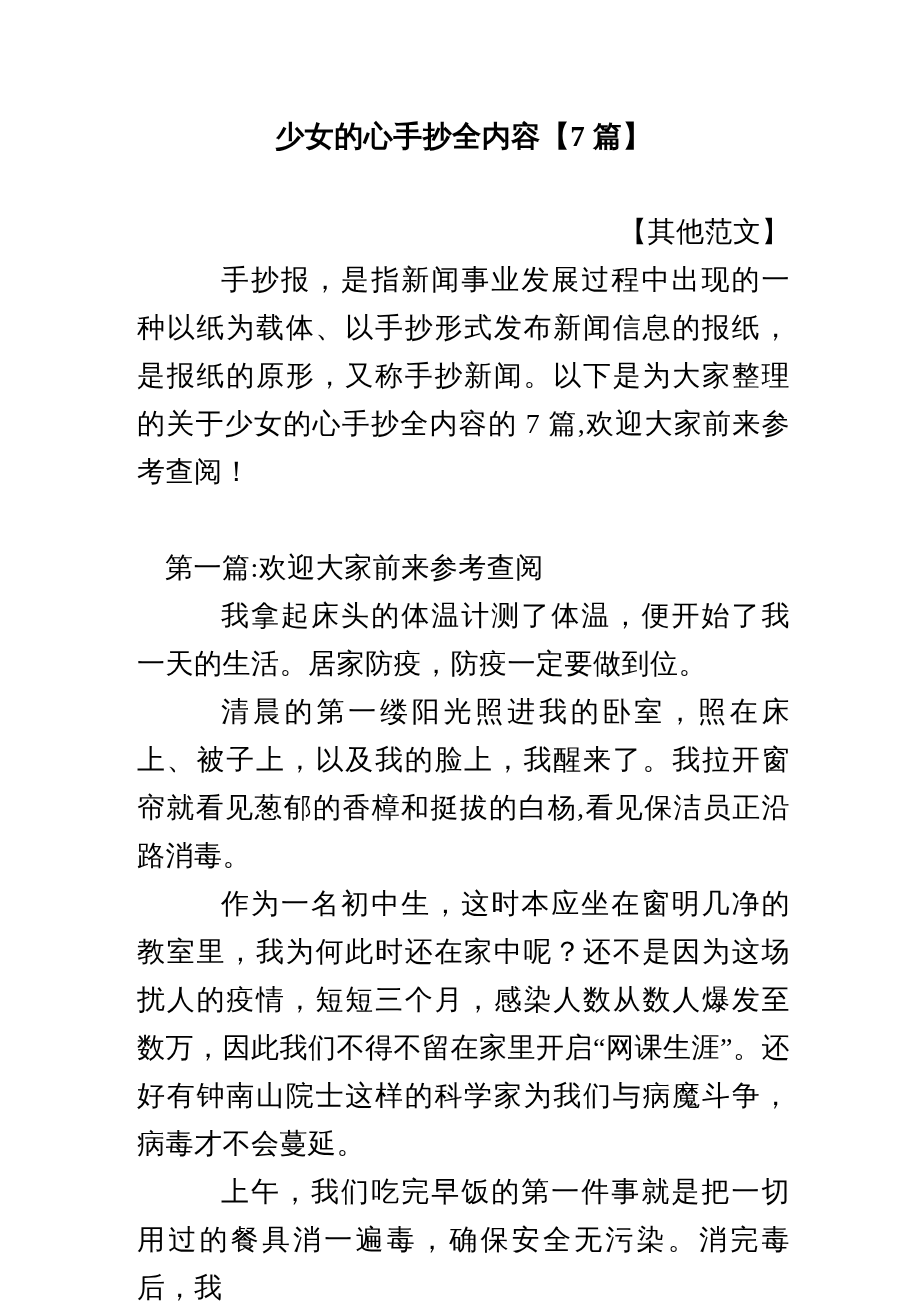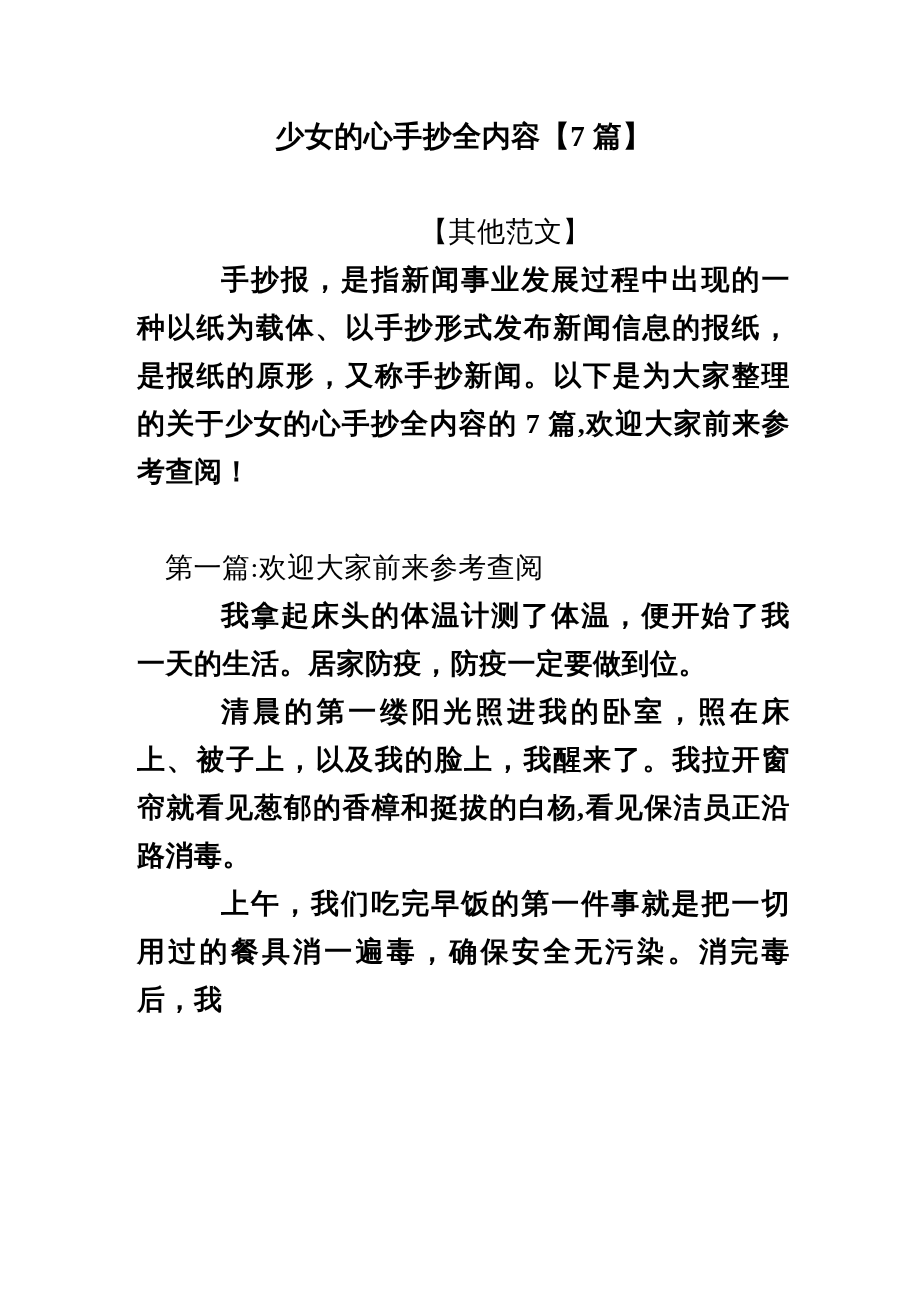--- a/index.html
+++ b/index.html
@@ -34,29 +34,28 @@
     font-weight: bold;
     font-size: 29px;
     line-height: 48px;
     text-indent: 0;
   }
   .spacer {
     height: 48px;
   }
   .section-label {
     text-indent: 3em;
-    text-align: center;
+    text-align: right;
   }
   .chapter-heading {
     text-indent: 1em;
     text-align: left;
   }
   .para {
     text-indent: 3em;
-    font-weight: bold;
   }
 </style>
 </head>
 <body>
 
 <div class="page">
   <div class="content">
 
     <div class="doc-title">少女的心手抄全内容【7 篇】</div>
 
@@ -67,17 +66,18 @@
     <div class="para">手抄报，是指新闻事业发展过程中出现的一种以纸为载体、以手抄形式发布新闻信息的报纸，是报纸的原形，又称手抄新闻。以下是为大家整理的关于少女的心手抄全内容的 7 篇,欢迎大家前来参考查阅！</div>
 
     <div class="spacer"></div>
 
     <div class="chapter-heading">第一篇:欢迎大家前来参考查阅</div>
 
     <div class="para">我拿起床头的体温计测了体温，便开始了我一天的生活。居家防疫，防疫一定要做到位。</div>
 
     <div class="para">清晨的第一缕阳光照进我的卧室，照在床上、被子上，以及我的脸上，我醒来了。我拉开窗帘就看见葱郁的香樟和挺拔的白杨,看见保洁员正沿路消毒。</div>
 
+    <div class="para">作为一名初中生，这时本应坐在窗明几净的教室里，我为何此时还在家中呢？还不是因为这场扰人的疫情，短短三个月，感染人数从数人爆发至数万，因此我们不得不留在家里开启“网课生涯”。还好有钟南山院士这样的科学家为我们与病魔斗争，病毒才不会蔓延。</div>
 
     <div class="para">上午，我们吃完早饭的第一件事就是把一切用过的餐具消一遍毒，确保安全无污染。消完毒后，我</div>
 
   </div>
 </div>
 
 </body></html>

